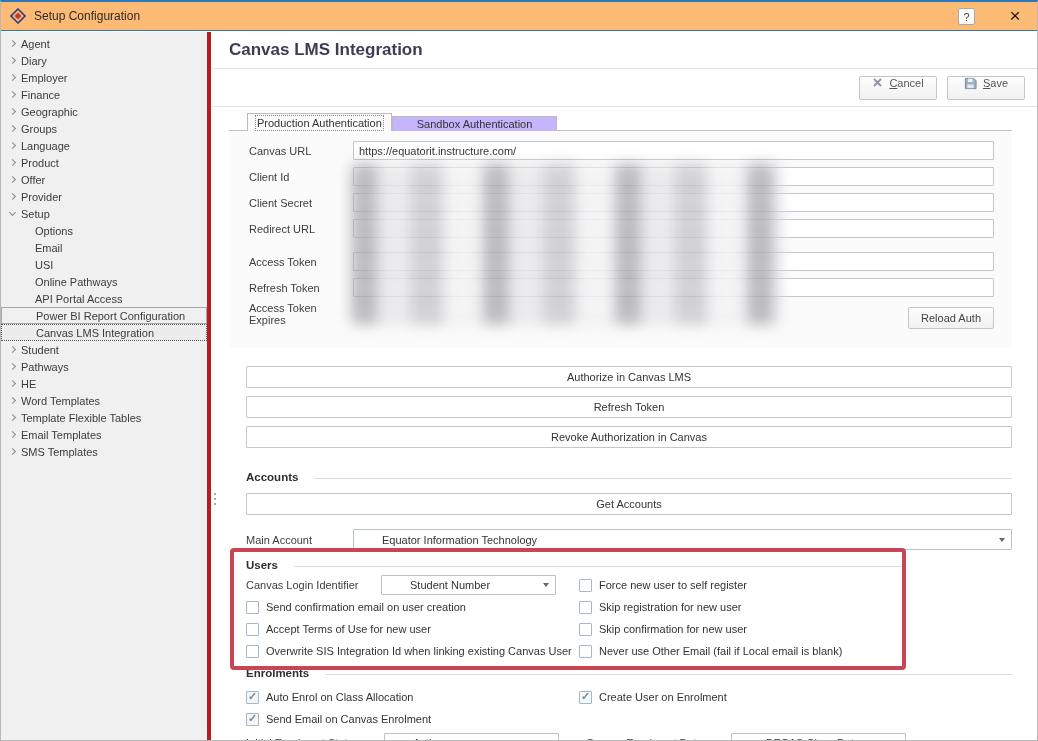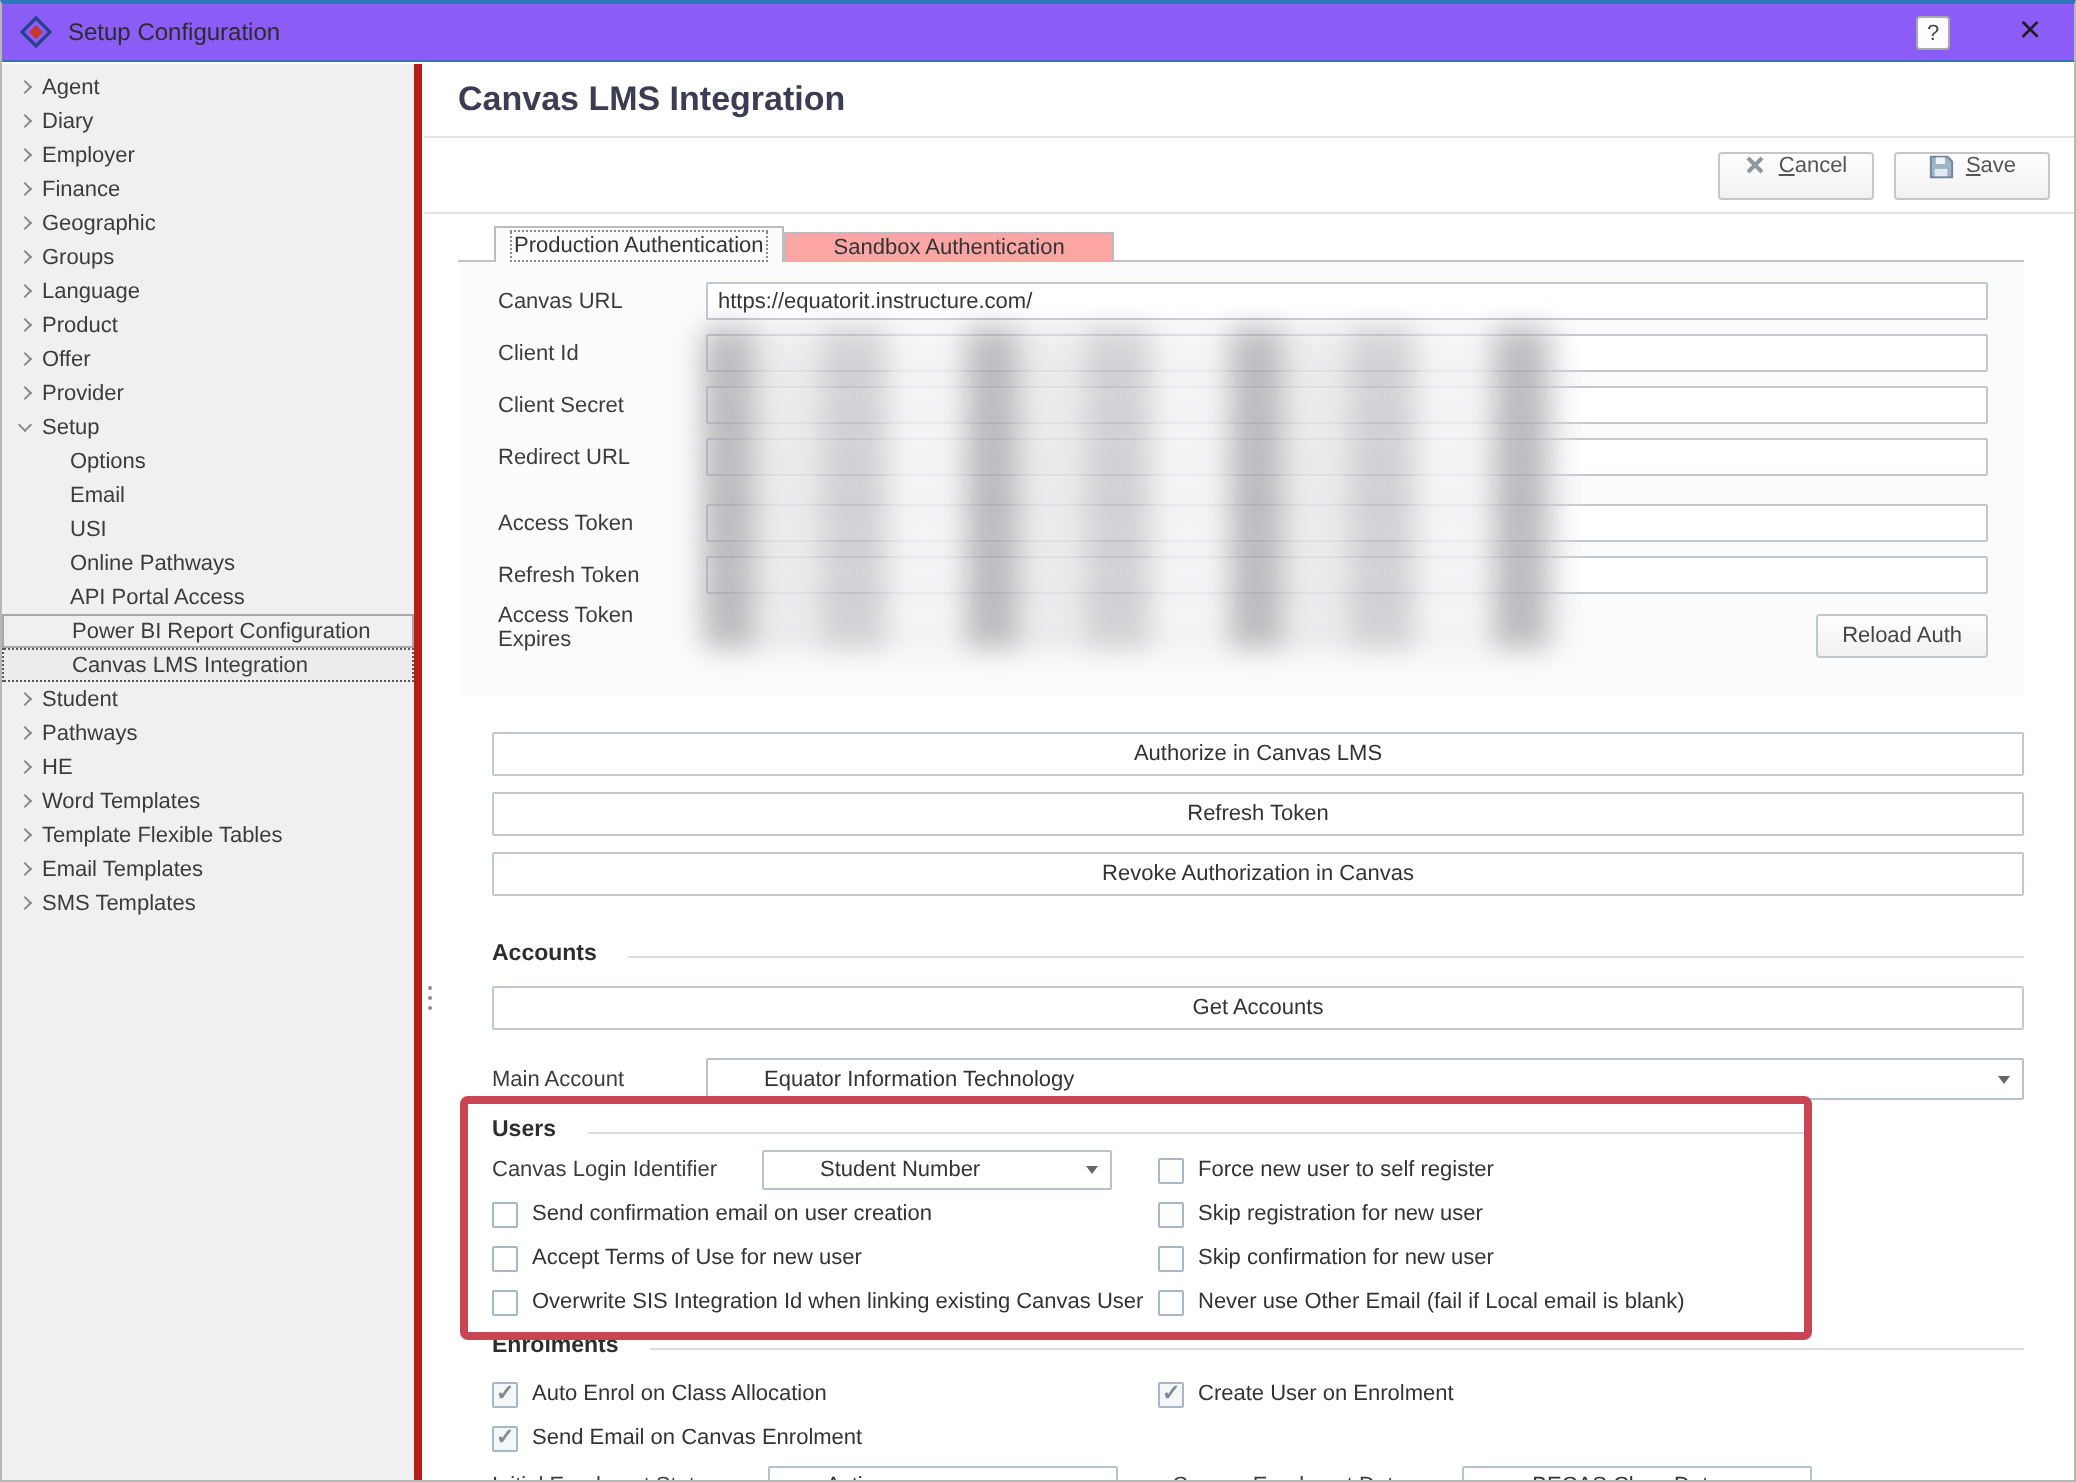--- a/index.html
+++ b/index.html
@@ -3,21 +3,21 @@
 <meta charset="utf-8">
 <style>
   html,body{margin:0;padding:0;background:#ffffff;}
   *{box-sizing:border-box;}
   .window{
     position:relative;width:1038px;height:741px;overflow:hidden;background:#fff;
     font-family:"Liberation Sans",sans-serif;color:#333;
     border:1px solid #b8b8b8;border-top:2px solid #2b78bd;
   }
   
-  .titlebar{position:absolute;top:0;left:0;right:0;height:29px;background:#8b5cf6;border-bottom:1px solid #2b78bd;}
+  .titlebar{position:absolute;top:0;left:0;right:0;height:29px;background:#fdba74;border-bottom:1px solid #2b78bd;}
   .app-icon{position:absolute;left:9px;top:6px;width:16px;height:16px;}
   .win-title{position:absolute;left:33px;top:0;line-height:28px;font-size:12px;color:#2b2b2b;}
   .help-btn{position:absolute;right:62px;top:6px;width:17px;height:17px;border:1px solid #a9a9a9;background:#fdfdfd;
     font-size:11px;color:#444;display:flex;align-items:center;justify-content:center;border-radius:2px;cursor:default;}
   .close-btn{position:absolute;right:10px;top:0;width:24px;height:28px;font-size:19px;color:#1c1c1c;
     display:flex;align-items:center;justify-content:center;cursor:default;}
   
   .sidebar{position:absolute;left:0;top:30px;bottom:0;width:210px;background:#f0f0f0;border-right:4px solid #b91c1c;padding-top:3px;overflow:hidden;}
   .tree-item{height:17px;display:flex;align-items:center;padding-left:7px;font-size:11px;color:#3b3b3b;cursor:default;white-space:nowrap;}
   .tree-item.child{padding-left:21px;}
@@ -36,21 +36,21 @@
   .hsep{position:absolute;left:0;right:0;height:1px;background:#e3e3e3;}
   .sep-a{top:36px;} .sep-b{top:74px;}
   .toolbar{position:absolute;top:37px;left:0;right:0;height:37px;display:flex;justify-content:flex-end;align-items:center;gap:10px;padding-right:12px;}
   .tb-btn{height:24px;min-width:78px;display:inline-flex;justify-content:center;gap:6px;
     background:linear-gradient(#fefefe,#f1f1f1);border:1px solid #c6c6c6;border-radius:2px;font-size:11px;color:#555;
     font-family:"Liberation Sans",sans-serif;padding:0 10px;cursor:default;}
   .btn-label{display:inline-block;}
   .btn-label::first-letter{text-decoration:underline;}
   
   .tabstrip{position:absolute;top:81px;left:35px;display:flex;align-items:flex-end;z-index:4;}
-  .tab{font-size:11px;color:#333;border:1px solid #bcbcbc;border-bottom:none;background:#fca5a5;
+  .tab{font-size:11px;color:#333;border:1px solid #bcbcbc;border-bottom:none;background:#c4b5fd;
     padding:2px 24px;height:15px;display:flex;align-items:center;cursor:default;white-space:nowrap;}
   .tab.active{background:#fbfbfb;padding:3px 9px;height:18px;position:relative;z-index:5;}
   .tab.active .t-label{outline:1px dotted #888;outline-offset:1px;}
   .tabpanel{position:absolute;top:98px;left:17px;right:25px;height:218px;background:#fbfbfb;border-top:1px solid #c3c3c3;
     padding:10px 18px 0 20px;}
   .frow{display:flex;align-items:center;height:19px;margin-bottom:7px;}
   .frow.gap{margin-top:14px;}
   .flabel{width:104px;flex:none;font-size:11px;color:#3c3c3c;}
   .ftext{flex:1;height:19px;border:1px solid #c0c7ce;background:#fff;font-size:11px;color:#333;
     padding:0 5px;font-family:"Liberation Sans",sans-serif;border-radius:1px;}

